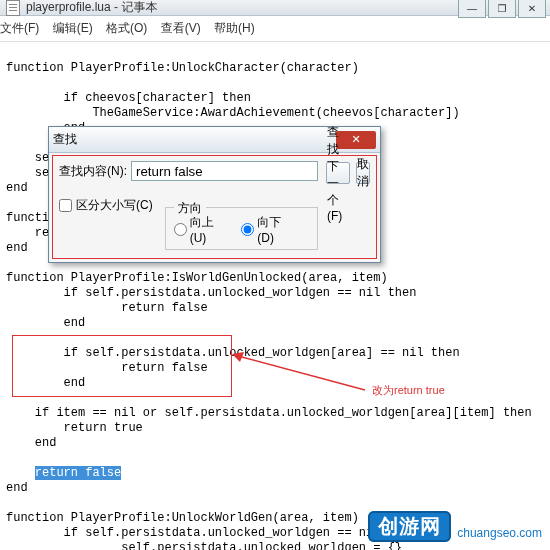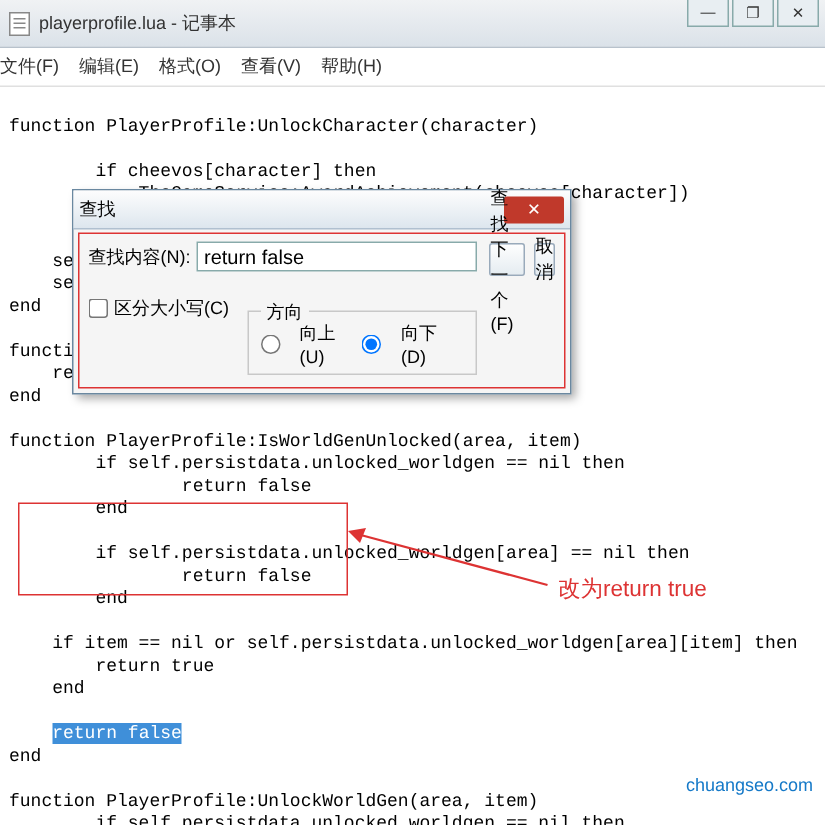--- a/index.html
+++ b/index.html
@@ -1,48 +1,48 @@
 <!DOCTYPE html>
 <html><head>
 <meta charset="utf-8">
 <style>
   * { box-sizing: border-box; margin: 0; padding: 0; }
   body { width: 550px; height: 550px; overflow: hidden; font-family: SimSun, Arial, sans-serif; background: #fff; position: relative; font-size: 12px; }
-  .titlebar { height: 32px; background: linear-gradient(#f0f2f4,#dbe2e9); border-bottom: 1px solid #b8c2cc; display: flex; align-items: center; padding: 0 6px; }
+  .titlebar { height: 16px; background: linear-gradient(#f0f2f4,#dbe2e9); border-bottom: 1px solid #b8c2cc; display: flex; align-items: center; padding: 0 6px; }
   .titlebar .doc-icon { width: 14px; height: 16px; background: #fff; border: 1px solid #888; position: relative; margin-right: 6px; }
   .titlebar .doc-icon::before { content:""; position:absolute; top:3px; left:2px; right:2px; height:1px; background:#888; box-shadow:0 3px 0 #888, 0 6px 0 #888; }
   .titlebar .title { color:#333; }
   .win-btns { position:absolute; top:0; right:4px; display:flex; }
   .win-btn { width:28px; height:18px; border:1px solid #8aa; border-top:none; background:#e8eef2; margin-left:2px; display:flex; align-items:center; justify-content:center; font-size:10px; color:#333; }
   .menubar { padding: 4px 0; color:#333; border-bottom:1px solid #e0e0e0; }
   .menubar span { margin-right: 10px; }
   .code { white-space: pre; font-family: SimSun, "Courier New", monospace; font-size: 12px; color:#000; padding: 4px 6px; line-height: 15px; }
   .sel { background:#3f8fd9; color:#fff; }
   .redbox { position:absolute; border:1px solid #d33; pointer-events:none; }
-  .annot { position:absolute; color:#d33; font-size:15px; }
+  .annot { position:absolute; color:#d33; font-size:11px; }
   .arrow { position:absolute; pointer-events:none; }
 
   .dialog { position:absolute; width:333px; background:#f5f5f5; border:1px solid #6a88a0; box-shadow:3px 3px 6px rgba(0,0,0,.35); }
   .dlg-title { height:26px; background:linear-gradient(#fdfdfd,#dde6ee); display:flex; align-items:center; justify-content:space-between; padding:0 4px; border-bottom:1px solid #b0c0d0; }
   .dlg-close { width:40px; height:18px; background:#c0392b; color:#fff; display:flex; align-items:center; justify-content:center; border-radius:2px; font-size:11px; }
   .dlg-body { padding:8px 10px 12px 10px; display:flex; gap:8px; }
   .dlg-left { flex:1; }
   .row { display:flex; align-items:center; margin-bottom:8px; }
   .row label { white-space:nowrap; margin-right:4px; }
   .field { flex:1; border:1px solid #8aa; background:#fff; padding:2px 4px; height:20px; }
   .grp { border:1px solid #c8c8c8; padding:6px 8px 4px; position:relative; margin-top:18px; }
   .grp-title { position:absolute; top:-8px; left:8px; background:#f5f5f5; padding:0 4px; font-size:12px; }
-  .radio { margin-right:16px; display:flex; align-items:center; gap:13px; }
+  .radio { margin-right:16px; display:flex; align-items:center; gap:3px; }
   .chk { display:flex; align-items:center; gap:4px; margin-top:8px; }
   .dlg-right { width:90px; display:flex; flex-direction:row; gap:6px; padding-top:1px; }
   .dlg-btn { border:1px solid #9ab; background:linear-gradient(#fefefe,#e5ecf1); height:22px; display:flex; align-items:center; justify-content:center; border-radius:2px; }
 
   .logo { position:absolute; right:8px; bottom:8px; display:flex; align-items:center; }
   .logo-badge { background:#1579c8; color:#fff; font-weight:bold; font-size:20px; padding:2px 10px; border-radius:6px; letter-spacing:1px; box-shadow: 0 0 0 2px #0a5a9a inset; }
-  .logo-sub { color:#1579c8; font-size:12px; margin-left:6px; align-self:flex-end; margin-bottom:12px; }
+  .logo-sub { color:#1579c8; font-size:12px; margin-left:6px; align-self:flex-end; margin-bottom:2px; }
   .innerRedBox{border:1px solid #d33;position:absolute;}
 </style>
 </head>
 <body>
 
 <div class="titlebar">
   <div class="doc-icon"></div>
   <div class="title">playerprofile.lua - 记事本</div>
   <div class="win-btns">
     <div class="win-btn">—</div>
@@ -145,14 +145,15 @@
 <div class="redbox" style="left:12px; top:335px; width:220px; height:62px;"></div>
 
 <svg class="arrow" style="left:230px; top:348px;" width="140" height="50">
   <line x1="135" y1="42" x2="8" y2="8" stroke="#d33" stroke-width="1.5"></line>
   <polygon points="2,6 14,4 10,14" fill="#d33"></polygon>
 </svg>
 
 <div class="annot" style="left:372px; top:383px;">改为return true</div>
 
 <div class="logo">
+  <div class="logo-badge">创游网</div>
   <div class="logo-sub">chuangseo.com</div>
 </div>
 
 </body></html>

